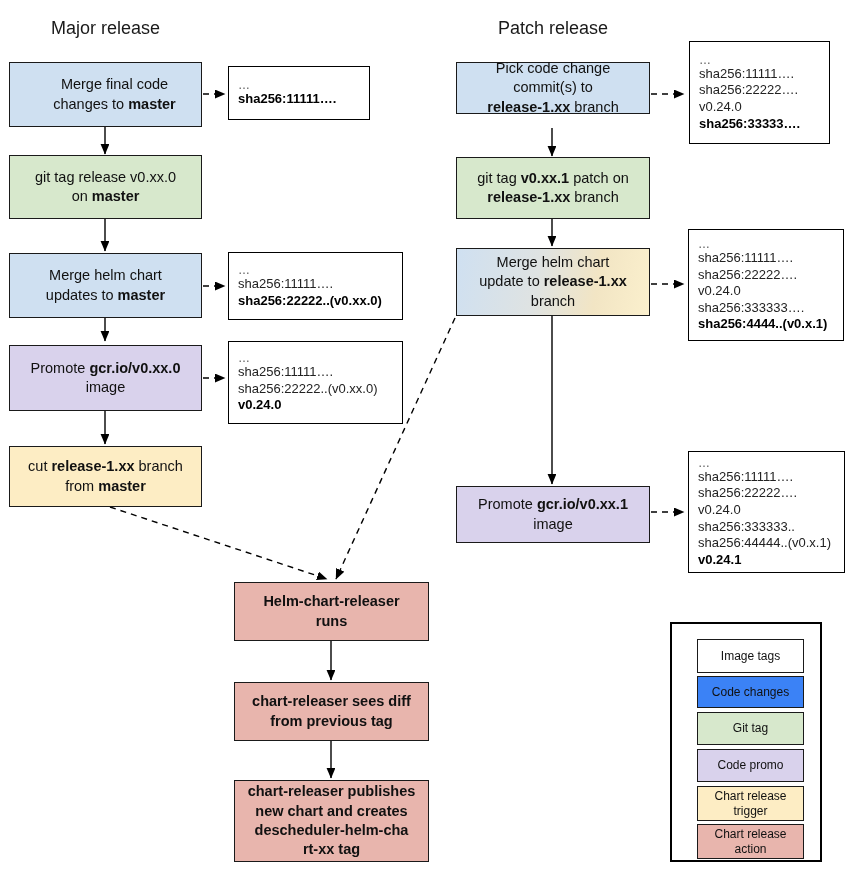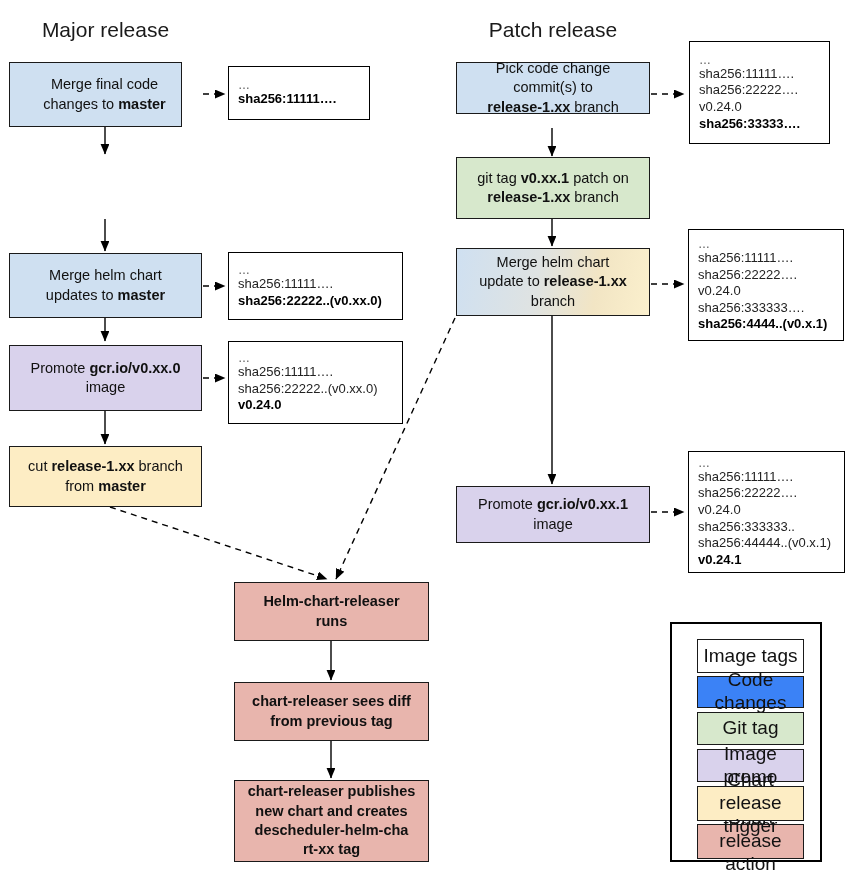--- a/index.html
+++ b/index.html
@@ -13,21 +13,21 @@
   }
   #canvas {
     position: relative;
     width: 853px;
     height: 875px;
     background: #ffffff;
     overflow: hidden;
   }
   .col-title {
     position: absolute;
-    font-size: 21px;
+    font-size: 18px;
     color: #1a1a1a;
     white-space: nowrap;
     text-align: center;
   }
   .node {
     position: absolute;
     box-sizing: border-box;
     border: 1.3px solid #1a1a1a;
     display: flex;
     align-items: center;
@@ -78,21 +78,21 @@
     background: #ffffff;
   }
   .legend-item {
     position: absolute;
     box-sizing: border-box;
     border: 1.3px solid #1a1a1a;
     display: flex;
     align-items: center;
     justify-content: center;
     text-align: center;
-    font-size: 19px;
+    font-size: 12px;
     line-height: 1.2;
     color: #111111;
   }
 </style>
 </head>
 <body>
 
 <div id="canvas">
 
   <div class="col-title" style="left:9px; top:18px; width:193px;">Major release</div>
@@ -129,22 +129,25 @@
 
       <line x1="651" y1="94" x2="684" y2="94" marker-end="url(#ahd)"></line>
       <line x1="651" y1="284" x2="684" y2="284" marker-end="url(#ahd)"></line>
       <line x1="651" y1="512" x2="684" y2="512" marker-end="url(#ahd)"></line>
 
       <line x1="110" y1="507" x2="327" y2="579" marker-end="url(#ahd)"></line>
       <line x1="455" y1="318" x2="336" y2="579" marker-end="url(#ahd)"></line>
     </g>
   </svg>
 
-  <div class="node c-code" style="left:9px; top:62px; width:173px; height:65px;padding-left:23px;">
+  <div class="node c-code" style="left:9px; top:62px; width:193px; height:65px;padding-left:23px;">
     <span class="txt">Merge final code<br>changes to <b>master</b></span>
+  </div>
+  <div class="node c-git" style="left:9px; top:155px; width:193px; height:64px;">
+    <span class="txt">git tag release v0.xx.0<br>on <b>master</b></span>
   </div>
   <div class="node c-code" style="left:9px; top:253px; width:193px; height:65px;">
     <span class="txt">Merge helm chart<br>updates to <b>master</b></span>
   </div>
   <div class="node c-promo" style="left:9px; top:345px; width:193px; height:66px;">
     <span class="txt">Promote <b>gcr.io/v0.xx.0</b><br>image</span>
   </div>
   <div class="node c-trigger" style="left:9px; top:446px; width:193px; height:61px;">
     <span class="txt">cut <b>release-1.xx</b> branch<br>from <b>master</b></span>
   </div>
@@ -222,21 +225,21 @@
   <div class="legend-item" style="left:697px; top:639px; width:107px; height:34px; background:#ffffff;">
     <span>Image tags</span>
   </div>
   <div class="legend-item" style="left:697px; top:676px; width:107px; height:32px; background:#3b82f6;">
     <span>Code changes</span>
   </div>
   <div class="legend-item" style="left:697px; top:712px; width:107px; height:33px; background:#d7e8cc;">
     <span>Git tag</span>
   </div>
   <div class="legend-item" style="left:697px; top:749px; width:107px; height:33px; background:#d9d2ec;">
-    <span>Image promo</span>
+    <span>Code promo</span>
   </div>
   <div class="legend-item" style="left:697px; top:824px; width:107px; height:35px; background:#e8b5ad;">
     <span>Chart release action</span>
   </div>
   <div class="legend-item" style="left:697px; top:786px; width:107px; height:35px; background:#fdedc4;">
     <span>Chart release trigger</span>
   </div>
 
 </div>
 

